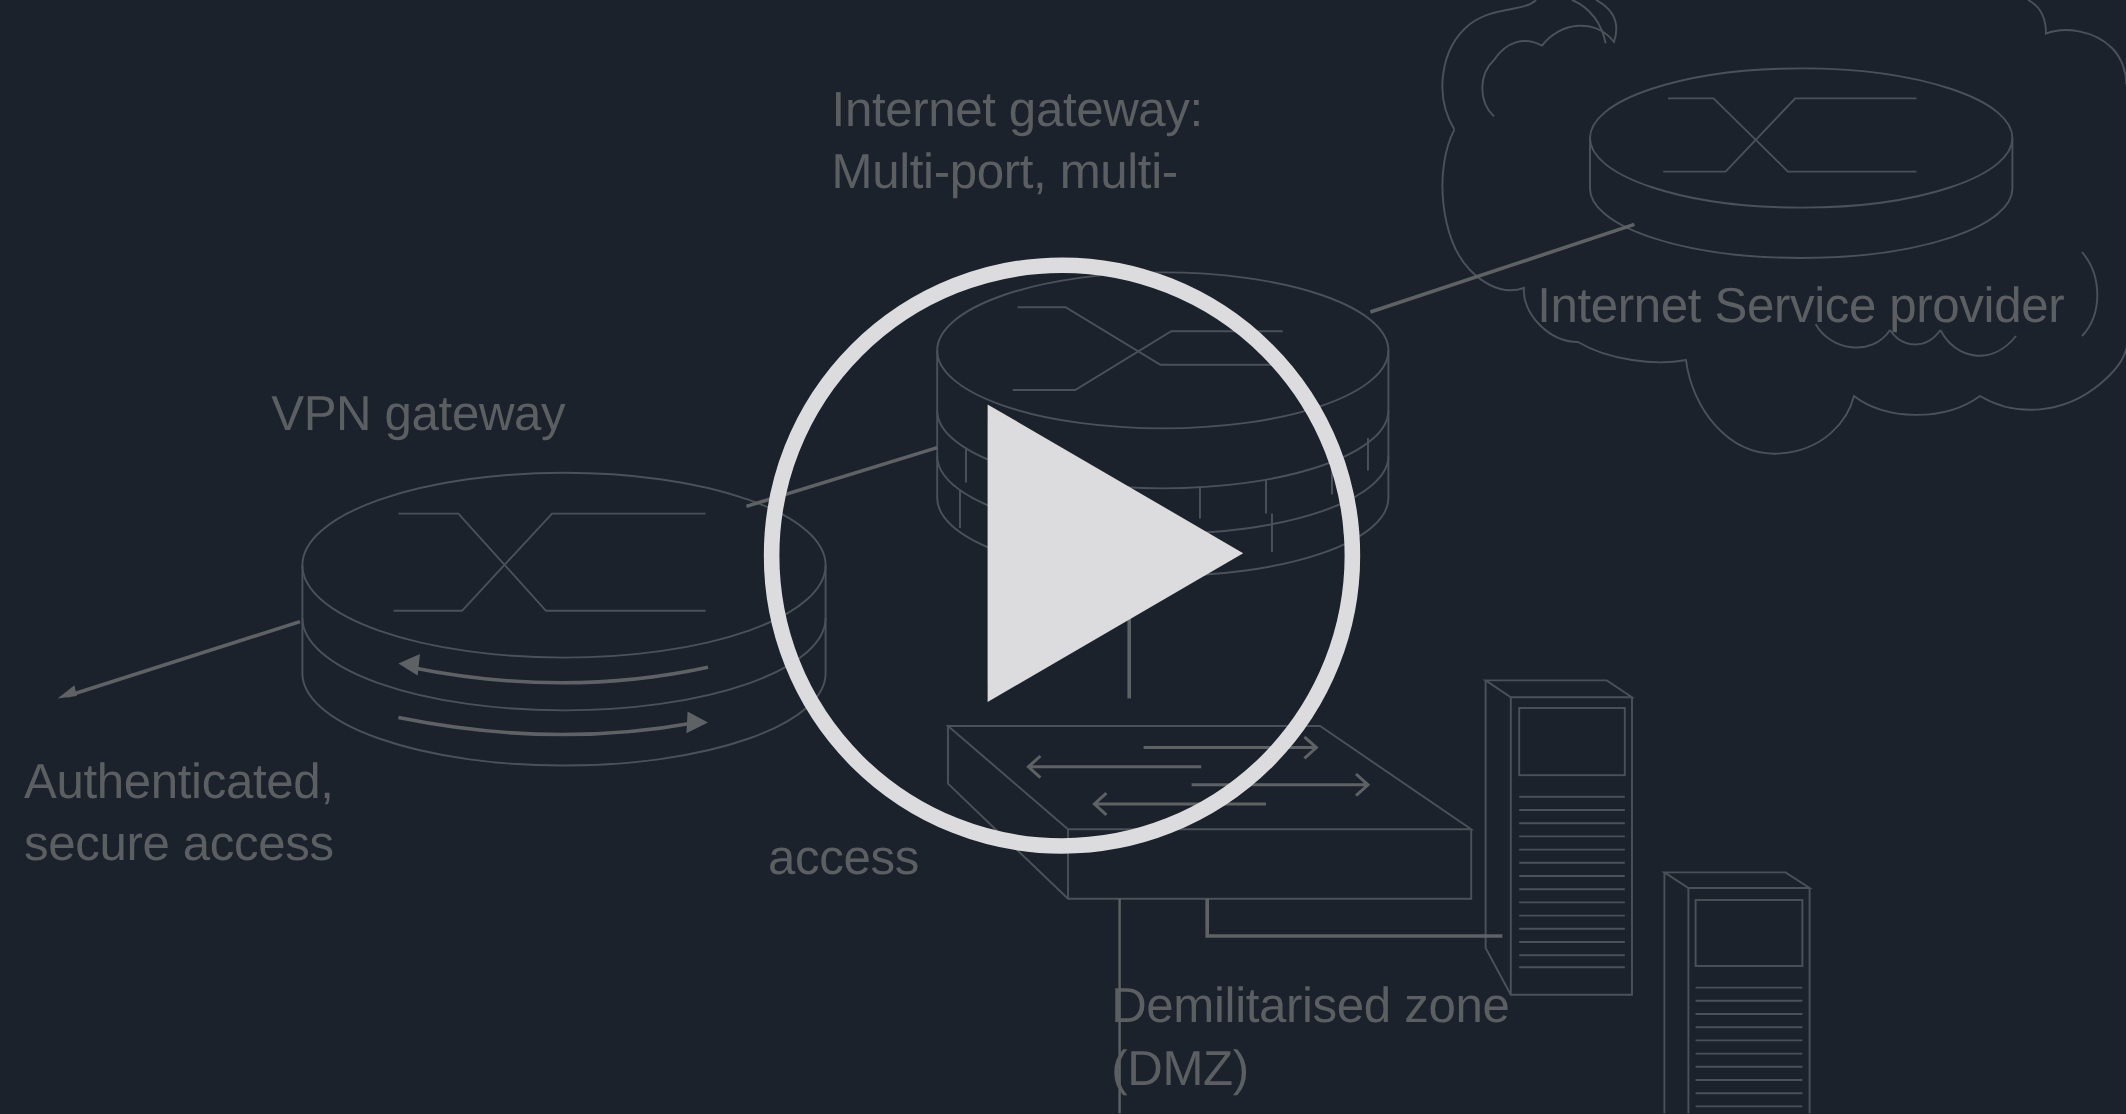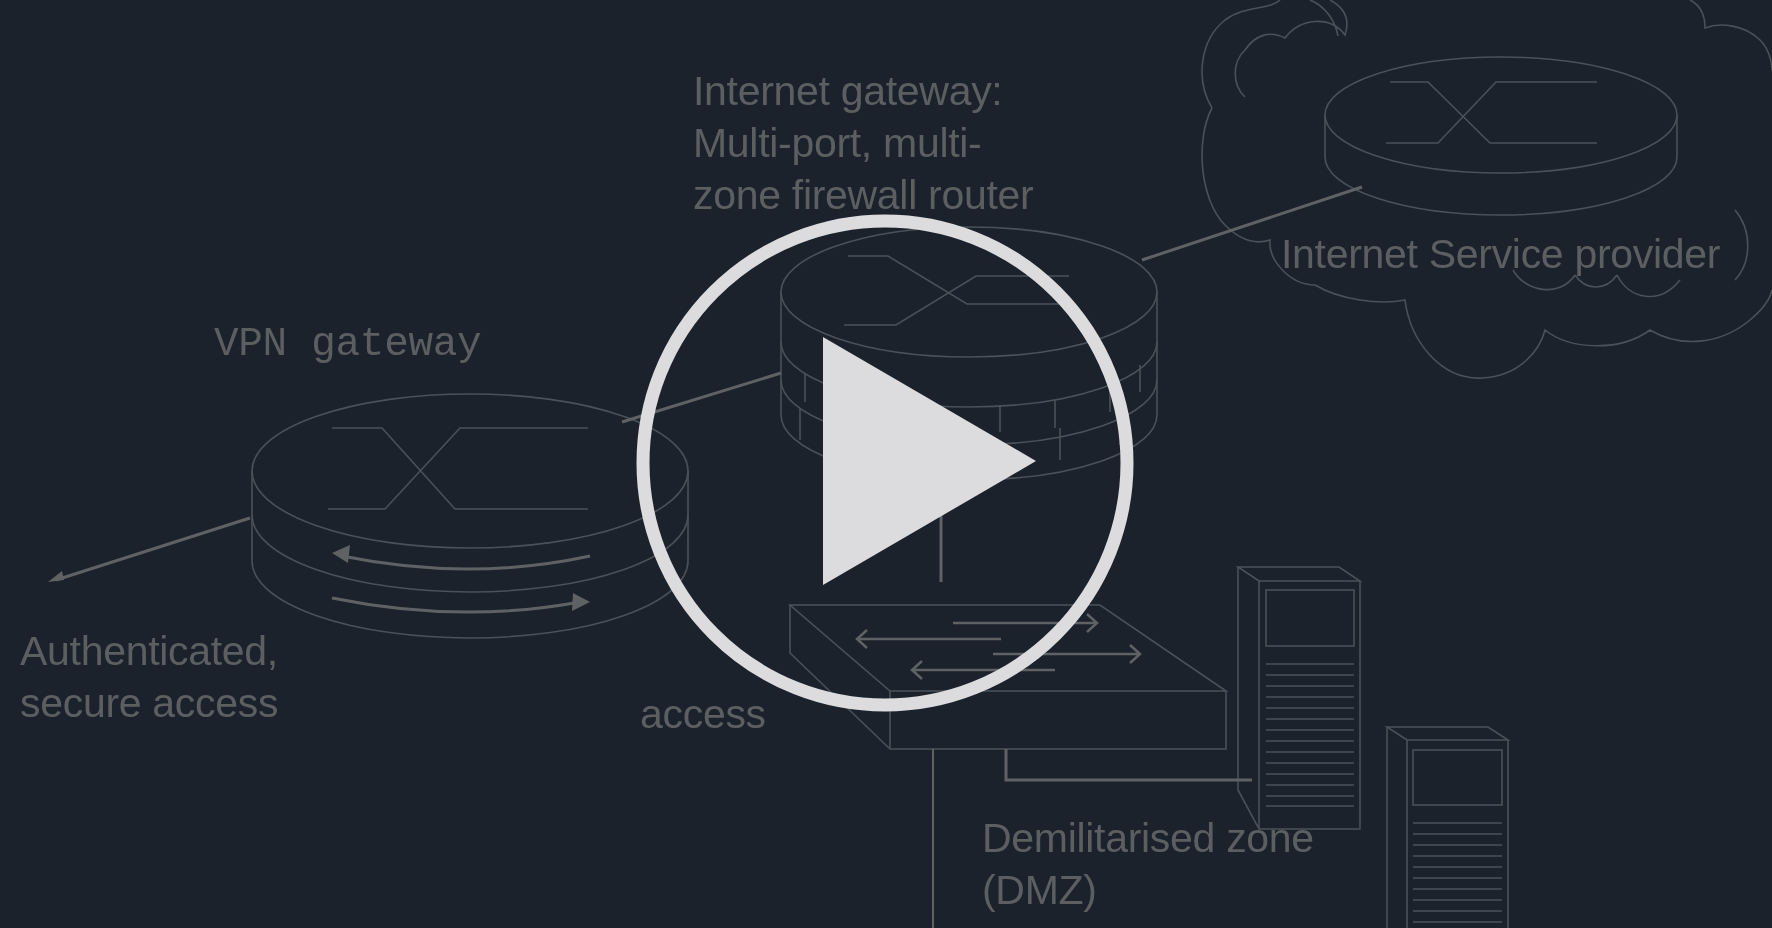--- a/index.html
+++ b/index.html
@@ -122,41 +122,40 @@
     <g fill="#5f6264" stroke="none">
       <polygon points="48,582 62,571 64,580"></polygon>
       <polygon points="332,553 350,545 348,563"></polygon>
       <polygon points="590,602 573,593 572,611"></polygon>
     </g>
   </svg>
 
   <div class="label" style="left:693px; top:65px;">
     <span>Internet gateway:</span>
     <span>Multi-port, multi-</span>
-    <span>zone firewall router</span>
   </div>
 
   <div class="label" style="left:1281px; top:228px;text-align:right;">
     <span>Internet Service provider</span>
   </div>
 
-  <div class="label" style="left:214px; top:318px;font-family:Liberation Mono, monospace;">
+  <div class="label" style="left:226px; top:318px;">
     <span>VPN gateway</span>
   </div>
 
   <div class="label" style="left:20px; top:625px;">
     <span>Authenticated,</span>
     <span>secure access</span>
   </div>
 
   <div class="label" style="left:640px; top:688px;">
     <span>access</span>
   </div>
 
-  <div class="label" style="left:982px; top:812px;">
+  <div class="label" style="left:926px; top:812px;">
     <span>Demilitarised zone</span>
     <span>(DMZ)</span>
   </div>
 
   <div class="play-overlay" role="button" aria-label="Play video">
     <svg width="498" height="498" viewBox="0 0 498 498" xmlns="http://www.w3.org/2000/svg">
       <circle cx="249" cy="249" r="242" fill="none" stroke="#dcdcde" stroke-width="13"></circle>
       <polygon points="187,123 400,247 187,371" fill="#dcdcde"></polygon>
     </svg>
   </div>

